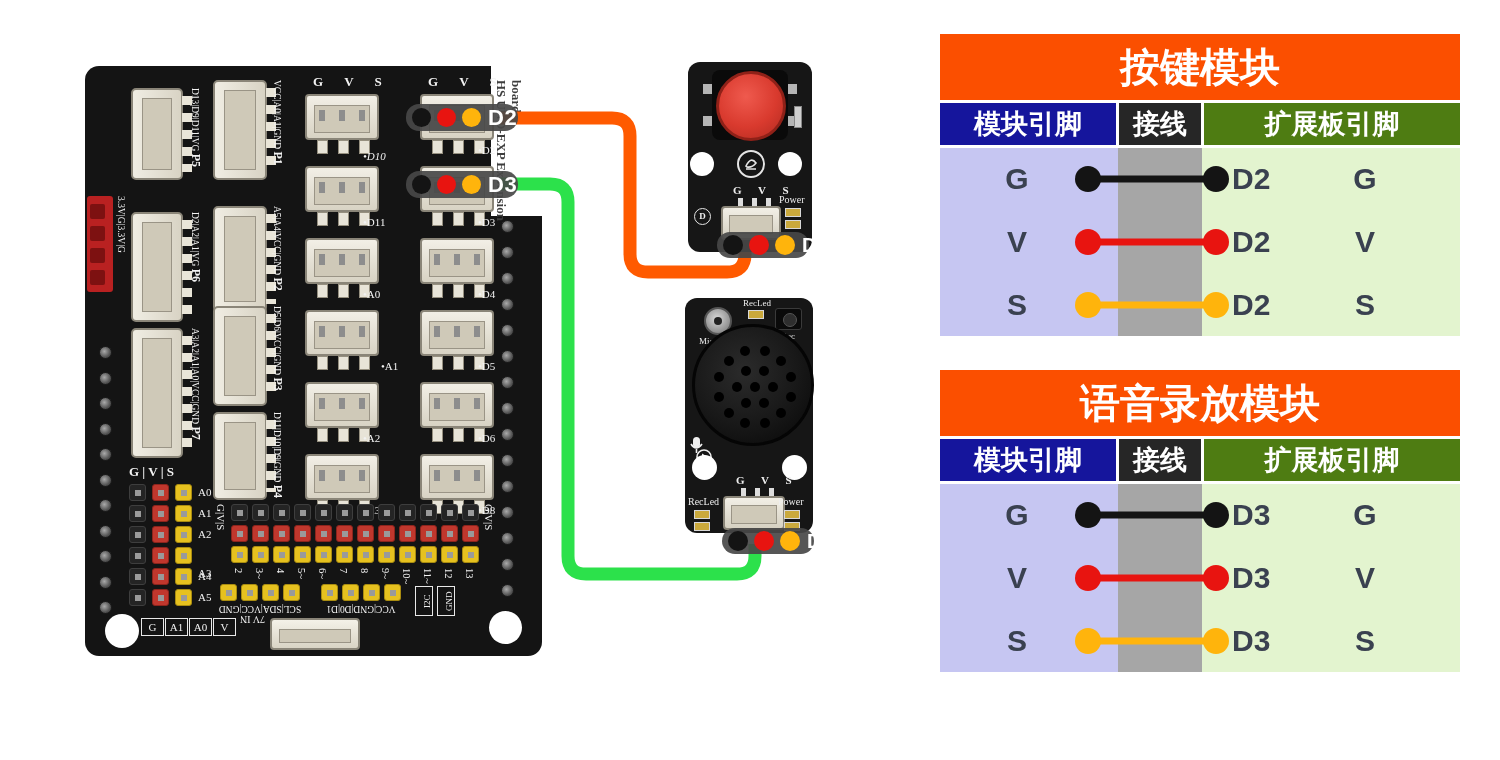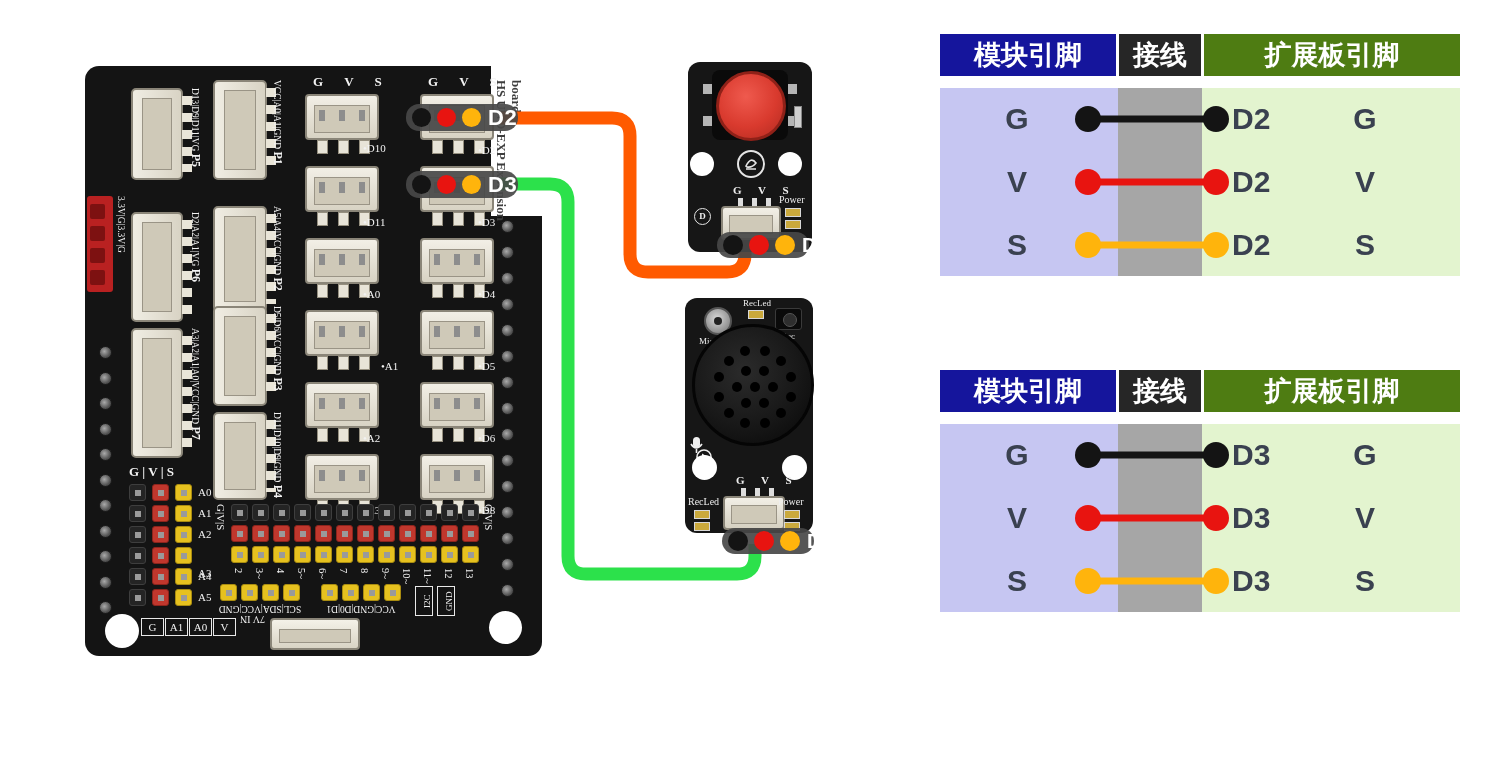--- a/index.html
+++ b/index.html
@@ -52,21 +52,21 @@
   .tick{position:absolute;width:5px;height:9px;background:#ddd;}
   .mconn{position:absolute;background:linear-gradient(#f2efe6,#d6d1c2);border:2px solid #8a8578;border-radius:4px;box-sizing:border-box;}
   .mconn-in{position:absolute;left:6px;right:6px;top:7px;bottom:4px;background:#cfc9b8;border:1px solid #9a9486;}
   
   #wires{position:absolute;left:0;top:0;z-index:10;}
   
   .caption{position:absolute;left:92px;top:666px;font-size:31px;font-weight:bold;color:#4a4f58;}
   
   .ptable{position:absolute;left:940px;width:520px;}
   .pt-title{height:66px;line-height:66px;text-align:center;color:#fff;font-weight:bold;font-size:40px;margin-bottom:3px;}
-  .pt-head{display:flex;gap:3px;margin-bottom:12px;}
+  .pt-head{display:flex;gap:3px;margin-bottom:3px;}
   .pt-head div{height:42px;line-height:42px;text-align:center;color:#fff;font-weight:bold;font-size:27px;}
   .pt-body{position:relative;height:188px;display:flex;flex-direction:column;}
   .pt-row{position:relative;flex:1;}
   .pt-mpin{position:absolute;left:47px;width:60px;top:50%;transform:translateY(-50%);
            text-align:center;font-size:30px;font-weight:bold;color:#3a4150;}
   .pt-line{position:absolute;left:148px;width:128px;height:7px;top:50%;transform:translateY(-50%);}
   .pt-dot{position:absolute;width:26px;height:26px;border-radius:50%;top:50%;transform:translateY(-50%);}
   .pt-dpin{position:absolute;left:292px;top:50%;transform:translateY(-50%);font-size:30px;font-weight:bold;color:#3a4150;}
   .pt-type{position:absolute;left:400px;width:50px;top:50%;transform:translateY(-50%);
            text-align:center;font-size:30px;font-weight:bold;color:#3a4150;}
@@ -150,21 +150,21 @@
         <div class="gvs-head" style="left: 343px; top: 8px;">G V S</div>
         <div class="conn3" style="left: 220px; top: 28px;">
           <div class="conn3-in"></div>
           <div class="conn3-pin" style="left: 12px;"></div>
           <div class="conn3-pin" style="left: 32px;"></div>
           <div class="conn3-pin" style="left: 52px;"></div>
           <div class="conn3-leg" style="left: 10px;"></div>
           <div class="conn3-leg" style="left: 31px;"></div>
           <div class="conn3-leg" style="left: 52px;"></div>
         </div>
-        <div class="small-label" style="left: 278px; top: 76px;">•D10</div>
+        <div class="small-label" style="left: 278px; top: 84px; font-style: italic;">•D10</div>
         <div class="conn3" style="left: 220px; top: 100px;">
           <div class="conn3-in"></div>
           <div class="conn3-pin" style="left: 12px;"></div>
           <div class="conn3-pin" style="left: 32px;"></div>
           <div class="conn3-pin" style="left: 52px;"></div>
           <div class="conn3-leg" style="left: 10px;"></div>
           <div class="conn3-leg" style="left: 31px;"></div>
           <div class="conn3-leg" style="left: 52px;"></div>
         </div>
         <div class="small-label" style="left: 278px; top: 150px;">•D11</div>
@@ -489,20 +489,21 @@
         <div class="dot" style="width: 20px; height: 20px; background: rgb(20, 20, 20);"></div>
         <div class="dot" style="width: 20px; height: 20px; background: rgb(232, 20, 16);"></div>
         <div class="dot" style="width: 20px; height: 20px; background: rgb(255, 180, 12);"></div>
         <div class="blab" style="font-size: 20px;">D3</div>
       </div>
     </div>
 
 
   <div id="tables">
       <div class="ptable" style="top: 34px;">
+        <div class="pt-title" style="background: rgb(251, 79, 0);">按键模块</div>
         <div class="pt-head">
           <div style="width: 176px; background: rgb(21, 21, 156);">模块引脚</div>
           <div style="width: 82px; background: rgb(38, 38, 38);">接线</div>
           <div style="width: 256px; background: rgb(78, 124, 18);">扩展板引脚</div>
         </div>
         <div class="pt-body" style="background: linear-gradient(90deg, rgb(198, 198, 242) 0px, rgb(198, 198, 242) 178px, rgb(166, 166, 166) 178px, rgb(166, 166, 166) 262px, rgb(227, 244, 207) 262px, rgb(227, 244, 207) 100%);">
           <div class="pt-row">
             <div class="pt-mpin">G</div>
             <div class="pt-line" style="background: rgb(20, 20, 20);"></div>
             <div class="pt-dot" style="left: 135px; background: rgb(20, 20, 20);"></div>
@@ -522,20 +523,21 @@
             <div class="pt-mpin">S</div>
             <div class="pt-line" style="background: rgb(255, 180, 12);"></div>
             <div class="pt-dot" style="left: 135px; background: rgb(255, 180, 12);"></div>
             <div class="pt-dot" style="left: 263px; background: rgb(255, 180, 12);"></div>
             <div class="pt-dpin">D2</div>
             <div class="pt-type">S</div>
           </div>
         </div>
       </div>
       <div class="ptable" style="top: 370px;">
+        <div class="pt-title" style="background: rgb(251, 79, 0);">语音录放模块</div>
         <div class="pt-head">
           <div style="width: 176px; background: rgb(21, 21, 156);">模块引脚</div>
           <div style="width: 82px; background: rgb(38, 38, 38);">接线</div>
           <div style="width: 256px; background: rgb(78, 124, 18);">扩展板引脚</div>
         </div>
         <div class="pt-body" style="background: linear-gradient(90deg, rgb(198, 198, 242) 0px, rgb(198, 198, 242) 178px, rgb(166, 166, 166) 178px, rgb(166, 166, 166) 262px, rgb(227, 244, 207) 262px, rgb(227, 244, 207) 100%);">
           <div class="pt-row">
             <div class="pt-mpin">G</div>
             <div class="pt-line" style="background: rgb(20, 20, 20);"></div>
             <div class="pt-dot" style="left: 135px; background: rgb(20, 20, 20);"></div>

